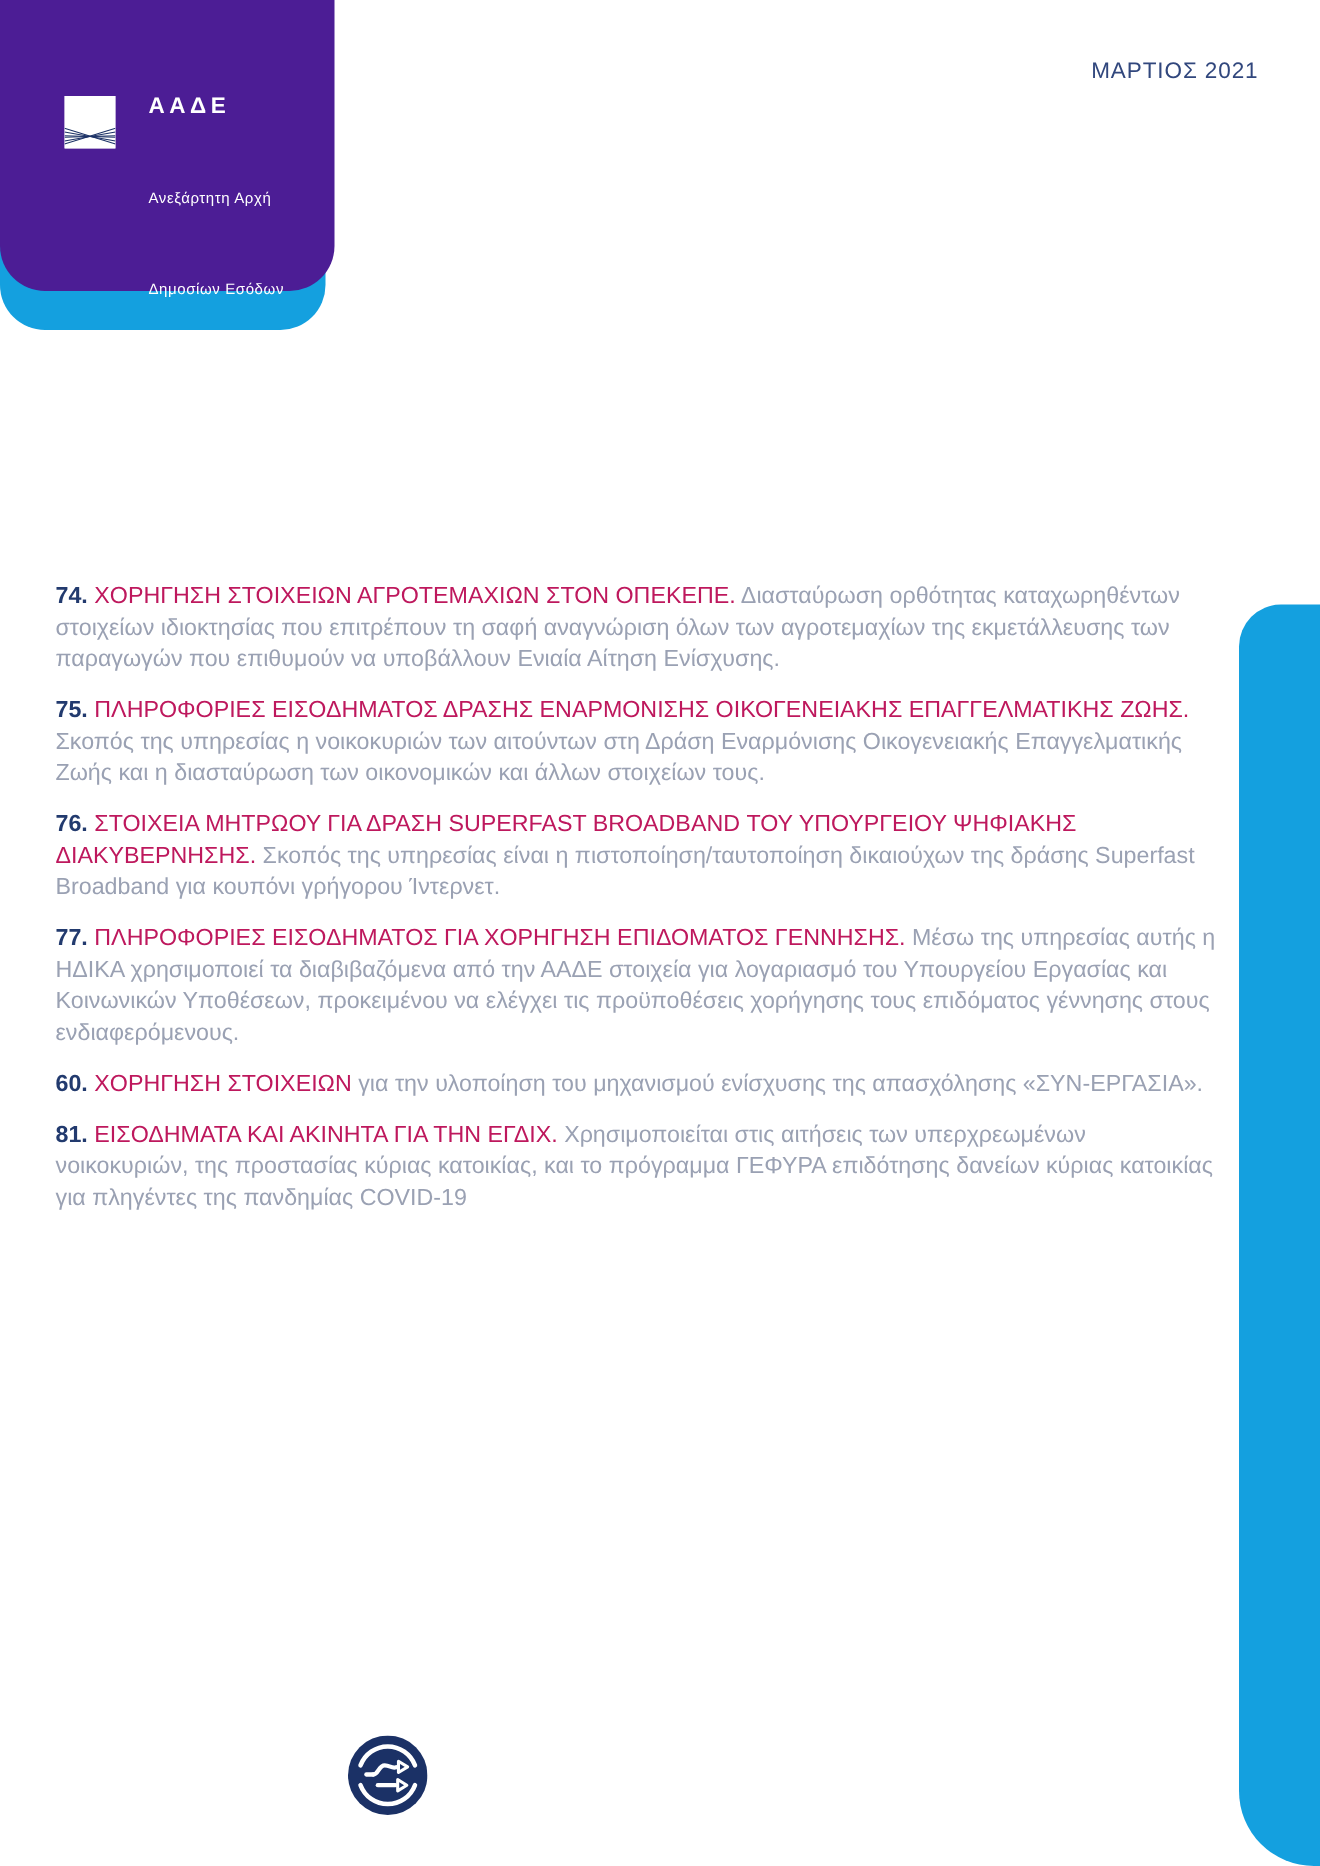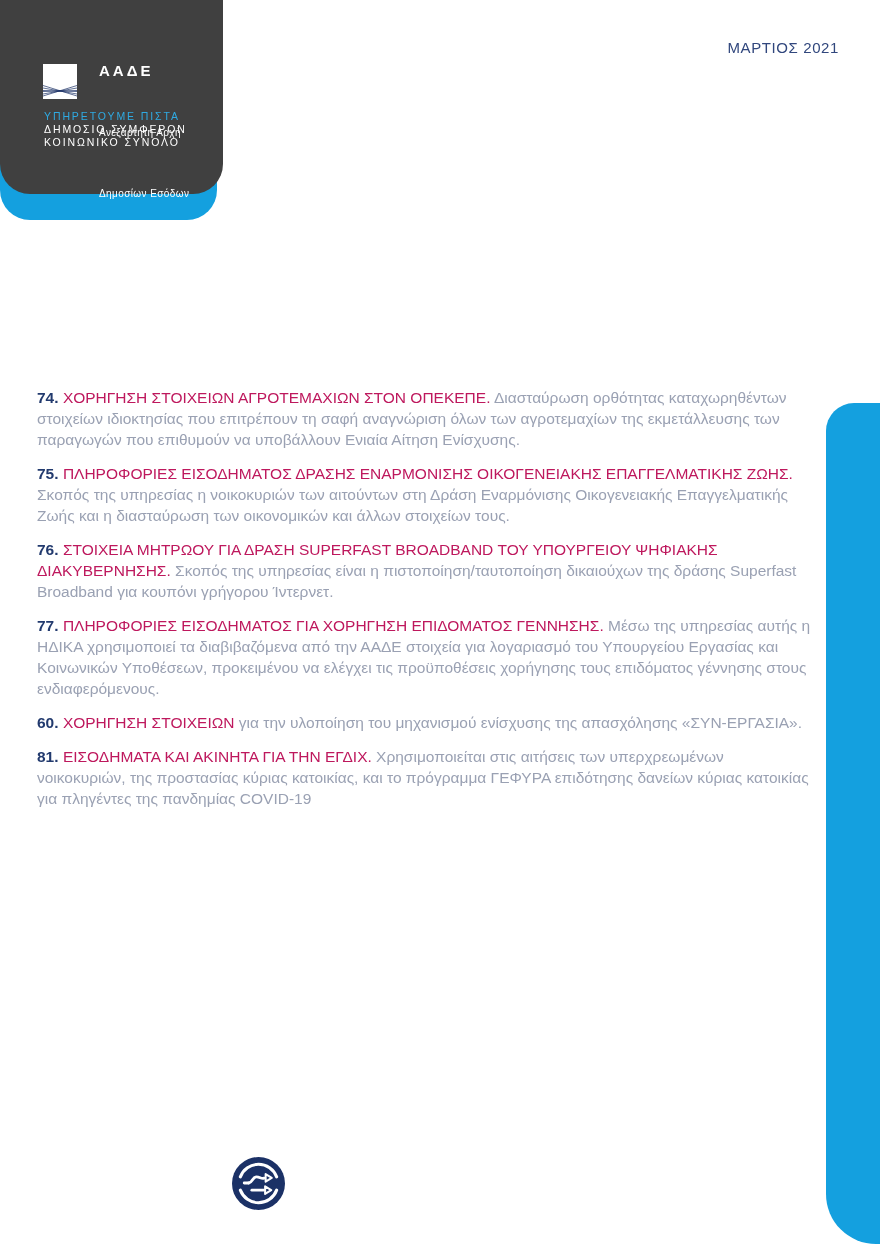--- a/index.html
+++ b/index.html
@@ -8,21 +8,21 @@
     font-family:"Liberation Sans", sans-serif; overflow:hidden;
   }
 
   
   .accent-band {
     position:absolute; left:0; top:0; width:217px; height:220px;
     background:#14a0df; border-radius:0 0 30px 30px;
   }
   .logo-block {
     position:absolute; left:0; top:0; width:223px; height:194px;
-    background:#404040; border-radius:0 0 30px 30px;
+    background:#4c1d95; border-radius:0 0 30px 30px;
   }
   .logo-row { position:absolute; left:43px; top:62px; display:flex; }
   .logo-mark { width:34px; height:35px; background:#ffffff; margin-top:2px; flex:0 0 auto; }
   .logo-mark svg { display:block; width:34px; height:35px; }
   .logo-texts { margin-left:22px; color:#ffffff; }
   .acronym { font-size:15px; font-weight:bold; letter-spacing:3px; }
   .org-lines { margin-top:6px; }
   .org { font-size:10px; line-height:12.5px; letter-spacing:0.4px; color:#ffffff;margin-top:48px; }
   .motto { position:absolute; left:44px; top:110px; }
   .motto-line { font-size:10.5px; letter-spacing:1.9px; line-height:13px; white-space:nowrap; }
@@ -73,25 +73,20 @@
         </svg>
       </div>
       <div class="logo-texts">
         <div class="acronym">ΑΑΔΕ</div>
         <div class="org-lines">
           <div class="org">Ανεξάρτητη Αρχή</div>
           <div class="org">Δημοσίων Εσόδων</div>
         </div>
       </div>
     </div>
-    <div class="motto">
-      <div class="motto-line motto-cyan">ΥΠΗΡΕΤΟΥΜΕ ΠΙΣΤΑ</div>
-      <div class="motto-line motto-white">ΔΗΜΟΣΙΟ ΣΥΜΦΕΡΟΝ</div>
-      <div class="motto-line motto-white">ΚΟΙΝΩΝΙΚΟ ΣΥΝΟΛΟ</div>
-    </div>
   </div>
 
   <div class="date">ΜΑΡΤΙΟΣ 2021</div>
 
   <main class="content">
     <p class="item">
       <span class="num">74.</span>
       <span class="title">ΧΟΡΗΓΗΣΗ ΣΤΟΙΧΕΙΩΝ ΑΓΡΟΤΕΜΑΧΙΩΝ ΣΤΟΝ ΟΠΕΚΕΠΕ.</span>
       <span class="body">Διασταύρωση ορθότητας καταχωρηθέντων στοιχείων ιδιοκτησίας που επιτρέπουν τη σαφή αναγνώριση όλων των αγροτεμαχίων της εκμετάλλευσης των παραγωγών που επιθυμούν να υποβάλλουν Ενιαία Αίτηση Ενίσχυσης.</span>
     </p>

